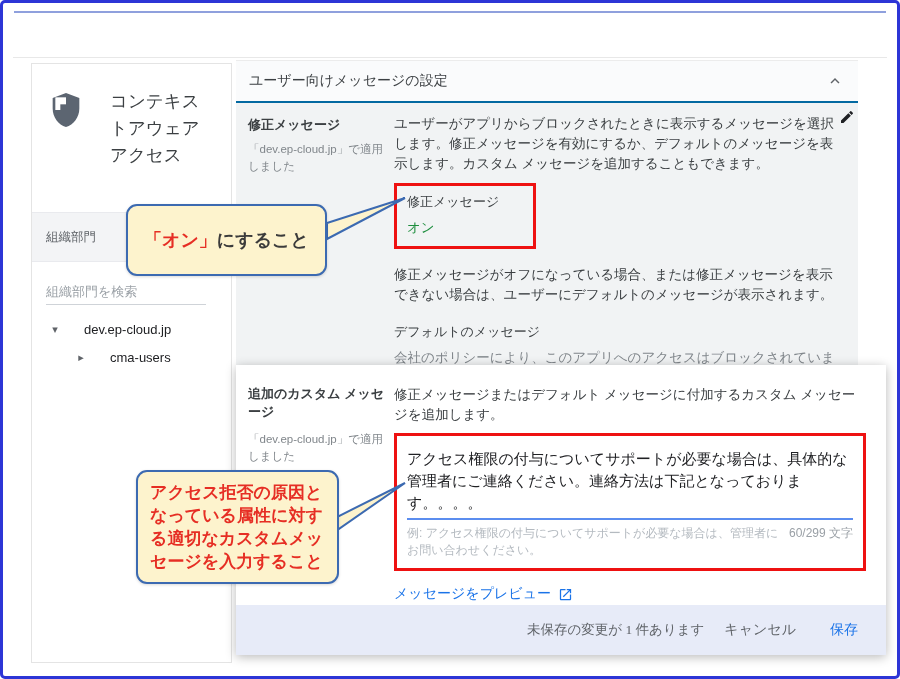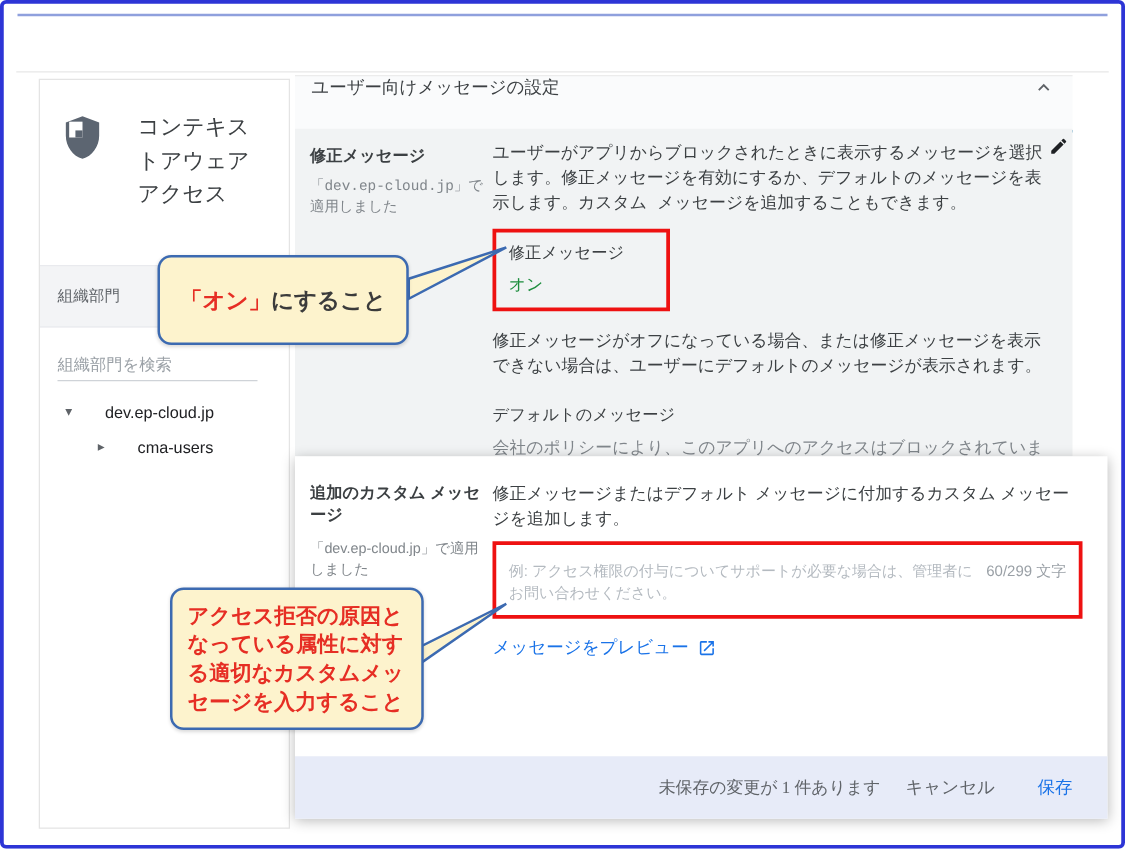--- a/index.html
+++ b/index.html
@@ -30,27 +30,27 @@
   .search-wrap input::placeholder { color:#9aa0a6; }
   .tree { margin-top:10px; font-size:13px; color:#202124; }
   .tree-row { display:flex; align-items:center; height:28px; cursor:pointer; }
   .tree-row .tw { width:14px; text-align:center; color:#5f6368; font-size:11px; }
   .tree-row.lvl1 { padding-left:16px; }
   .tree-row.lvl2 { padding-left:42px; }
   .tree-row .lbl { margin-left:22px; }
 
   
   .main-head { position:absolute; left:233px; top:57px; width:622px; height:46px;
-               background:#fafbfc; border-top:1px solid #ececec; border-bottom:2px solid #0369a1;
-               display:flex; align-items:flex-start; }
+               background:#fafbfc; border-top:1px solid #ececec; border-bottom:5px solid #0369a1;
+               display:flex; align-items:center; }
   .main-head .t { padding-left:13px; font-size:14px; color:#3c4043; }
   .main-head .chev { margin-left:auto; margin-right:14px; cursor:pointer; display:flex; }
 
   .gray-panel { position:absolute; left:233px; top:100px; width:622px; height:262px;
-                background:#f1f3f4; display:flex;font-family:Liberation Mono, monospace; }
+                background:#f1f3f4; display:flex; }
   .col-label { width:158px; padding:13px 0 0 12px; flex:none; }
   .col-label .lab { font-size:13px; font-weight:700; color:#3c4043; }
   .col-label .applied { margin-top:7px; width:140px; font-size:11.5px; line-height:1.5; color:#80868b; }
   .col-body { padding-top:11px; width:462px; }
   .body-text { width:452px; font-size:13.5px; line-height:20px; color:#3c4043; }
 
   .redbox1 { margin-top:9px; width:142px; border:3px solid #ee1111; padding:7px 0 9px 10px; }
   .redbox1 .rl { font-size:13px; color:#3c4043; }
   .redbox1 .rv { margin-top:8px; font-size:13.5px; color:#1e8e3e; }
   .def-label { margin-top:18px; font-size:13px; color:#3c4043; font-weight:500; }
@@ -166,20 +166,21 @@
   </span>
 
   <div class="card">
     <div class="col-label">
       <div class="lab" style="width:142px">追加のカスタム メッセージ</div>
       <div class="applied" style="margin-top:10px">「dev.ep-cloud.jp」で適用しました</div>
     </div>
     <div class="col-body">
       <div class="body-text">修正メッセージまたはデフォルト メッセージに付加するカスタム メッセージを追加します。</div>
       <div class="redbox2">
+        <div class="input-value">アクセス権限の付与についてサポートが必要な場合は、具体的な管理者にご連絡ください。連絡方法は下記となっております。。。。</div>
         <div class="hint-row">
           <div class="hint">例: アクセス権限の付与についてサポートが必要な場合は、管理者にお問い合わせください。</div>
           <div class="counter">60/299 文字</div>
         </div>
       </div>
       <div class="preview">
         <span>メッセージをプレビュー</span>
         <span>
           <svg width="15" height="15" viewBox="0 0 24 24">
               <path d="M19 19H5V5h7V3H5c-1.11 0-2 .9-2 2v14c0 1.1.89 2 2 2h14c1.1 0 2-.9 2-2v-7h-2v7zM14 3v2h3.59l-9.83 9.83 1.41 1.41L19 6.41V10h2V3h-7z" fill="#1a73e8"></path>

